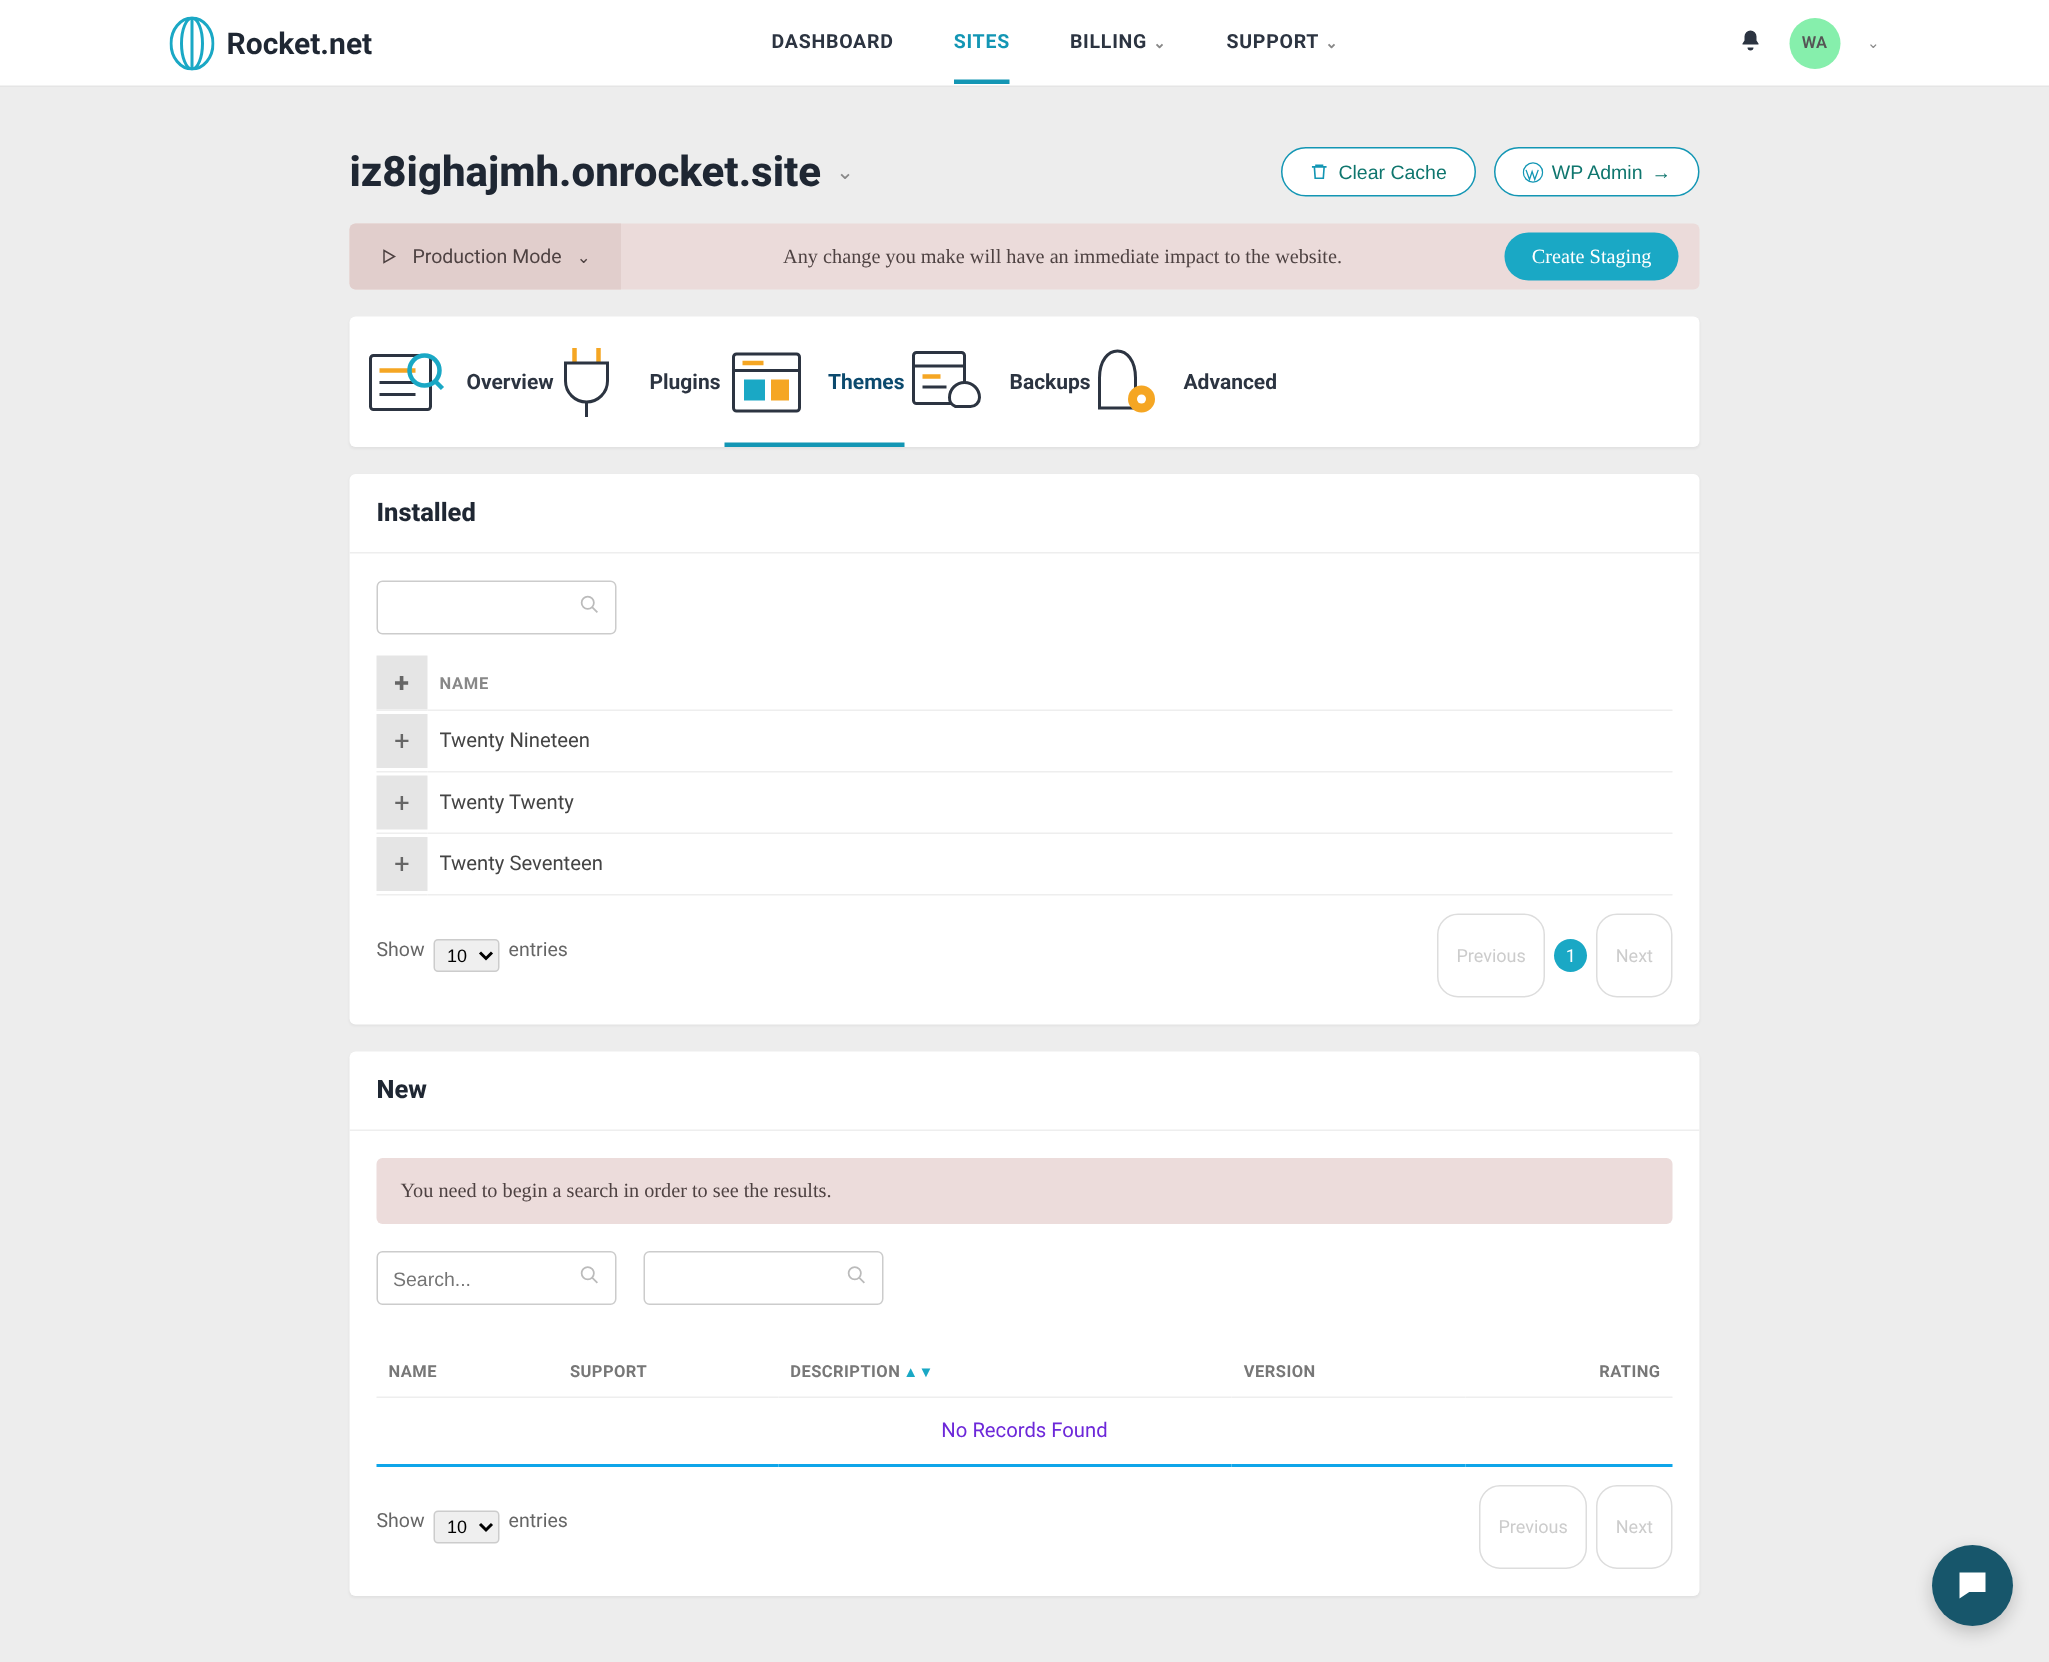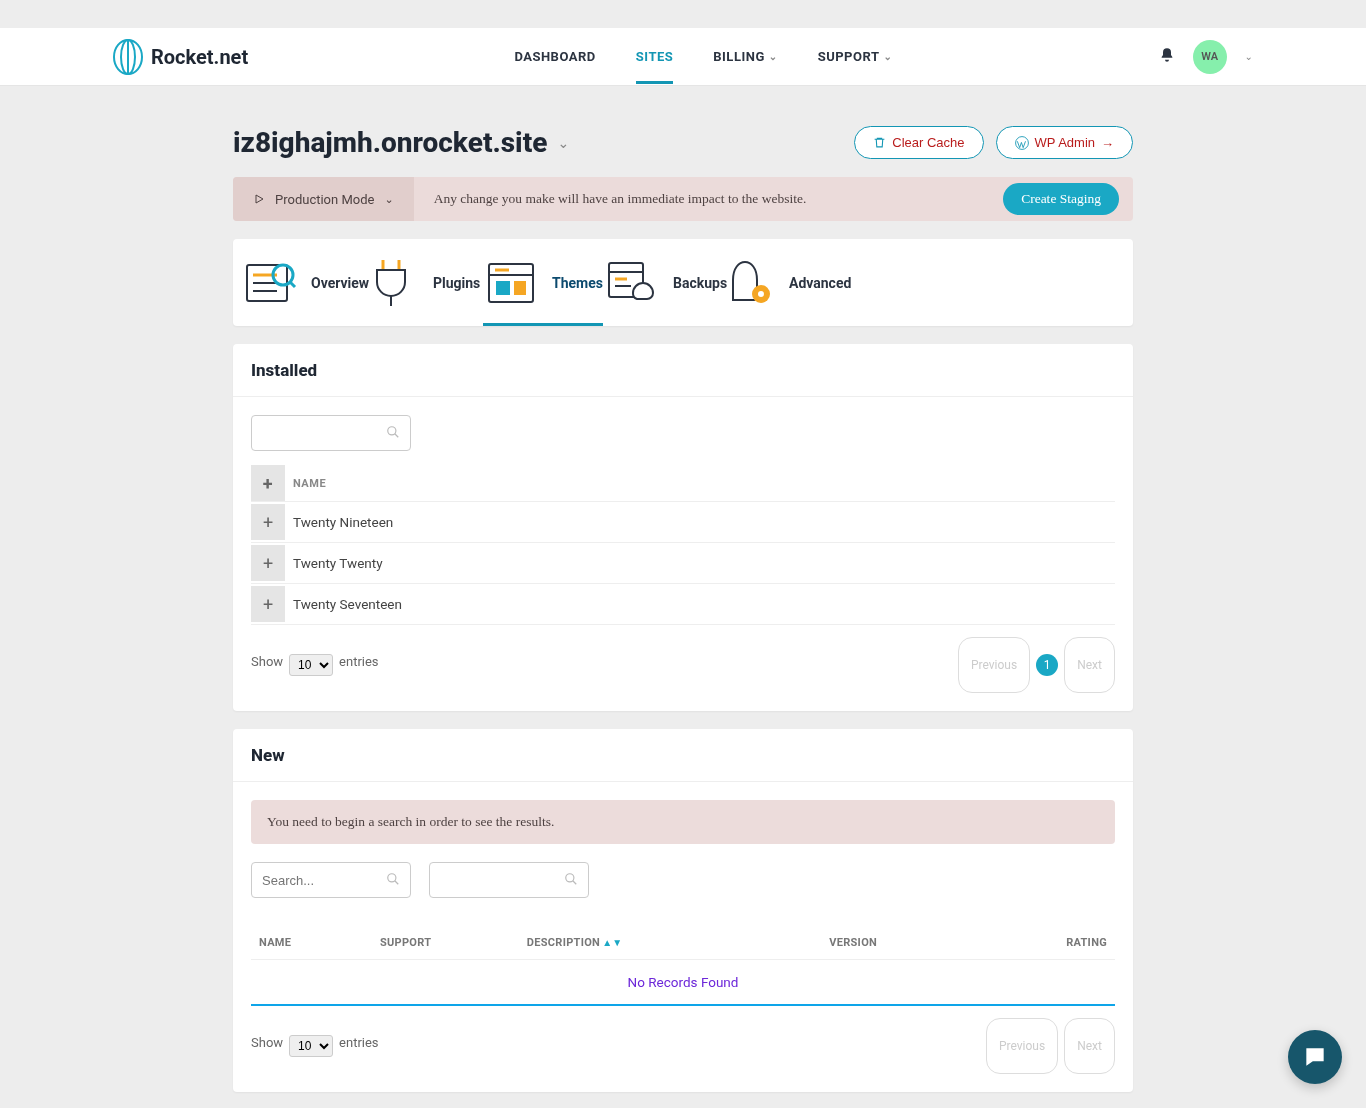--- a/index.html
+++ b/index.html
@@ -1,38 +1,38 @@
 <!DOCTYPE html>
 <html><head>
 <meta charset="utf-8">
 <style>
 * { box-sizing: border-box; margin: 0; padding: 0; }
 body { font-family: -apple-system, BlinkMacSystemFont, "Segoe UI", Roboto, "Helvetica Neue", Arial, sans-serif; background: #ededed; color: #2c3441; font-size: 14px; }
-.topbar { background: #fff; border-bottom: 1px solid #e5e5e5; height: 58px; display: flex; align-items: center; padding: 0 56px; margin-top: 28px; }
+.topbar { background: #fff; border-bottom: 1px solid #e5e5e5; height: 58px; display: flex; align-items: center; padding: 0 56px; }
 .topbar-inner { width: 100%; max-width: 1140px; margin: 0 auto; display: flex; align-items: center; }
 .logo { display: flex; align-items: center; gap: 8px; }
 .logo-text { font-weight: 700; font-size: 20px; color: #1f2733; }
 .topnav { display: flex; margin: 0 auto; gap: 40px; }
 .topnav-item { font-size: 13px; font-weight: 700; letter-spacing: 0.5px; color: #2c3441; text-decoration: none; padding: 20px 0; cursor: pointer; display: flex; align-items: center; gap: 4px; }
 .topnav-item.active { color: #1396b4; border-bottom: 3px solid #1396b4; padding-bottom: 17px; }
 .topnav-caret { font-size: 10px; color: #888; }
 .topright { display: flex; align-items: center; gap: 18px; }
 .bell-icon { cursor: pointer; color: #2c3441; }
 .avatar { width: 34px; height: 34px; border-radius: 50%; background: #86efac; display: flex; align-items: center; justify-content: center; font-size: 11px; font-weight: 600; color: #555; cursor: pointer; }
 .main { max-width: 900px; margin: 0 auto; padding: 40px 0 80px; }
 .page-head { display: flex; align-items: center; justify-content: space-between; margin-bottom: 18px; }
 .page-title-wrap { display: flex; align-items: center; gap: 10px; }
 .page-title { font-size: 28px; font-weight: 800; color: #1f2733; }
 .page-title-caret { color: #888; font-size: 14px; }
 .head-actions { display: flex; gap: 12px; }
-.btn-outline { background: #fff; border: 1px solid #1396b4; color: #b91c1c; border-radius: 18px; padding: 8px 18px; font-size: 13px; cursor: pointer; display: inline-flex; align-items: center; gap: 6px; }
+.btn-outline { background: #fff; border: 1px solid #1396b4; color: #0f766e; border-radius: 18px; padding: 8px 18px; font-size: 13px; cursor: pointer; display: inline-flex; align-items: center; gap: 6px; }
 .mode-bar { background: #ebdbda; border-radius: 4px; display: flex; align-items: center; margin-bottom: 18px; height: 44px; }
 .mode-dropdown { background: #e1cecc; height: 100%; display: flex; align-items: center; padding: 0 20px; gap: 10px; cursor: pointer; border-radius: 4px 0 0 4px; }
 .mode-text { font-size: 13px; color: #4e4242; }
-.mode-msg { flex: 1; padding: 0 20px; font-size: 13.5px; color: #4e4242; font-family: Georgia, serif; }
+.mode-msg { flex: 1; padding: 0 20px; font-size: 13.5px; color: #4e4242; font-family: Georgia, serif; text-align: center; }
 .btn-primary { background: #1aa8c5; color: #fff; border: none; border-radius: 18px; padding: 8px 18px; font-size: 13.5px; cursor: pointer; margin-right: 14px; font-family: Georgia, serif; }
 .tabs-card { background: #fff; border-radius: 4px; box-shadow: 0 1px 2px rgba(0,0,0,0.05); margin-bottom: 18px; display: flex; padding: 20px 10px 0; gap: 0; }
 .tab { flex: 0 0 auto; width: 120px; display: flex; flex-direction: row; align-items: center; gap: 14px; cursor: pointer; padding-bottom: 16px; border-bottom: 3px solid transparent; }
 .tab.active { border-bottom-color: #1396b4; }
 .tab.active .tab-label { color: #0c4a6e; }
 .tab-icon-box { width: 56px; height: 48px; display: flex; align-items: center; justify-content: center; }
 .tab-label { font-size: 14px; font-weight: 700; color: #2c3441; }
 .panel { background: #fff; border-radius: 4px; box-shadow: 0 1px 2px rgba(0,0,0,0.05); margin-bottom: 18px; }
 .panel-head { padding: 16px 18px; border-bottom: 1px solid #eee; }
 .panel-title { font-size: 17px; font-weight: 800; color: #1f2733; }

